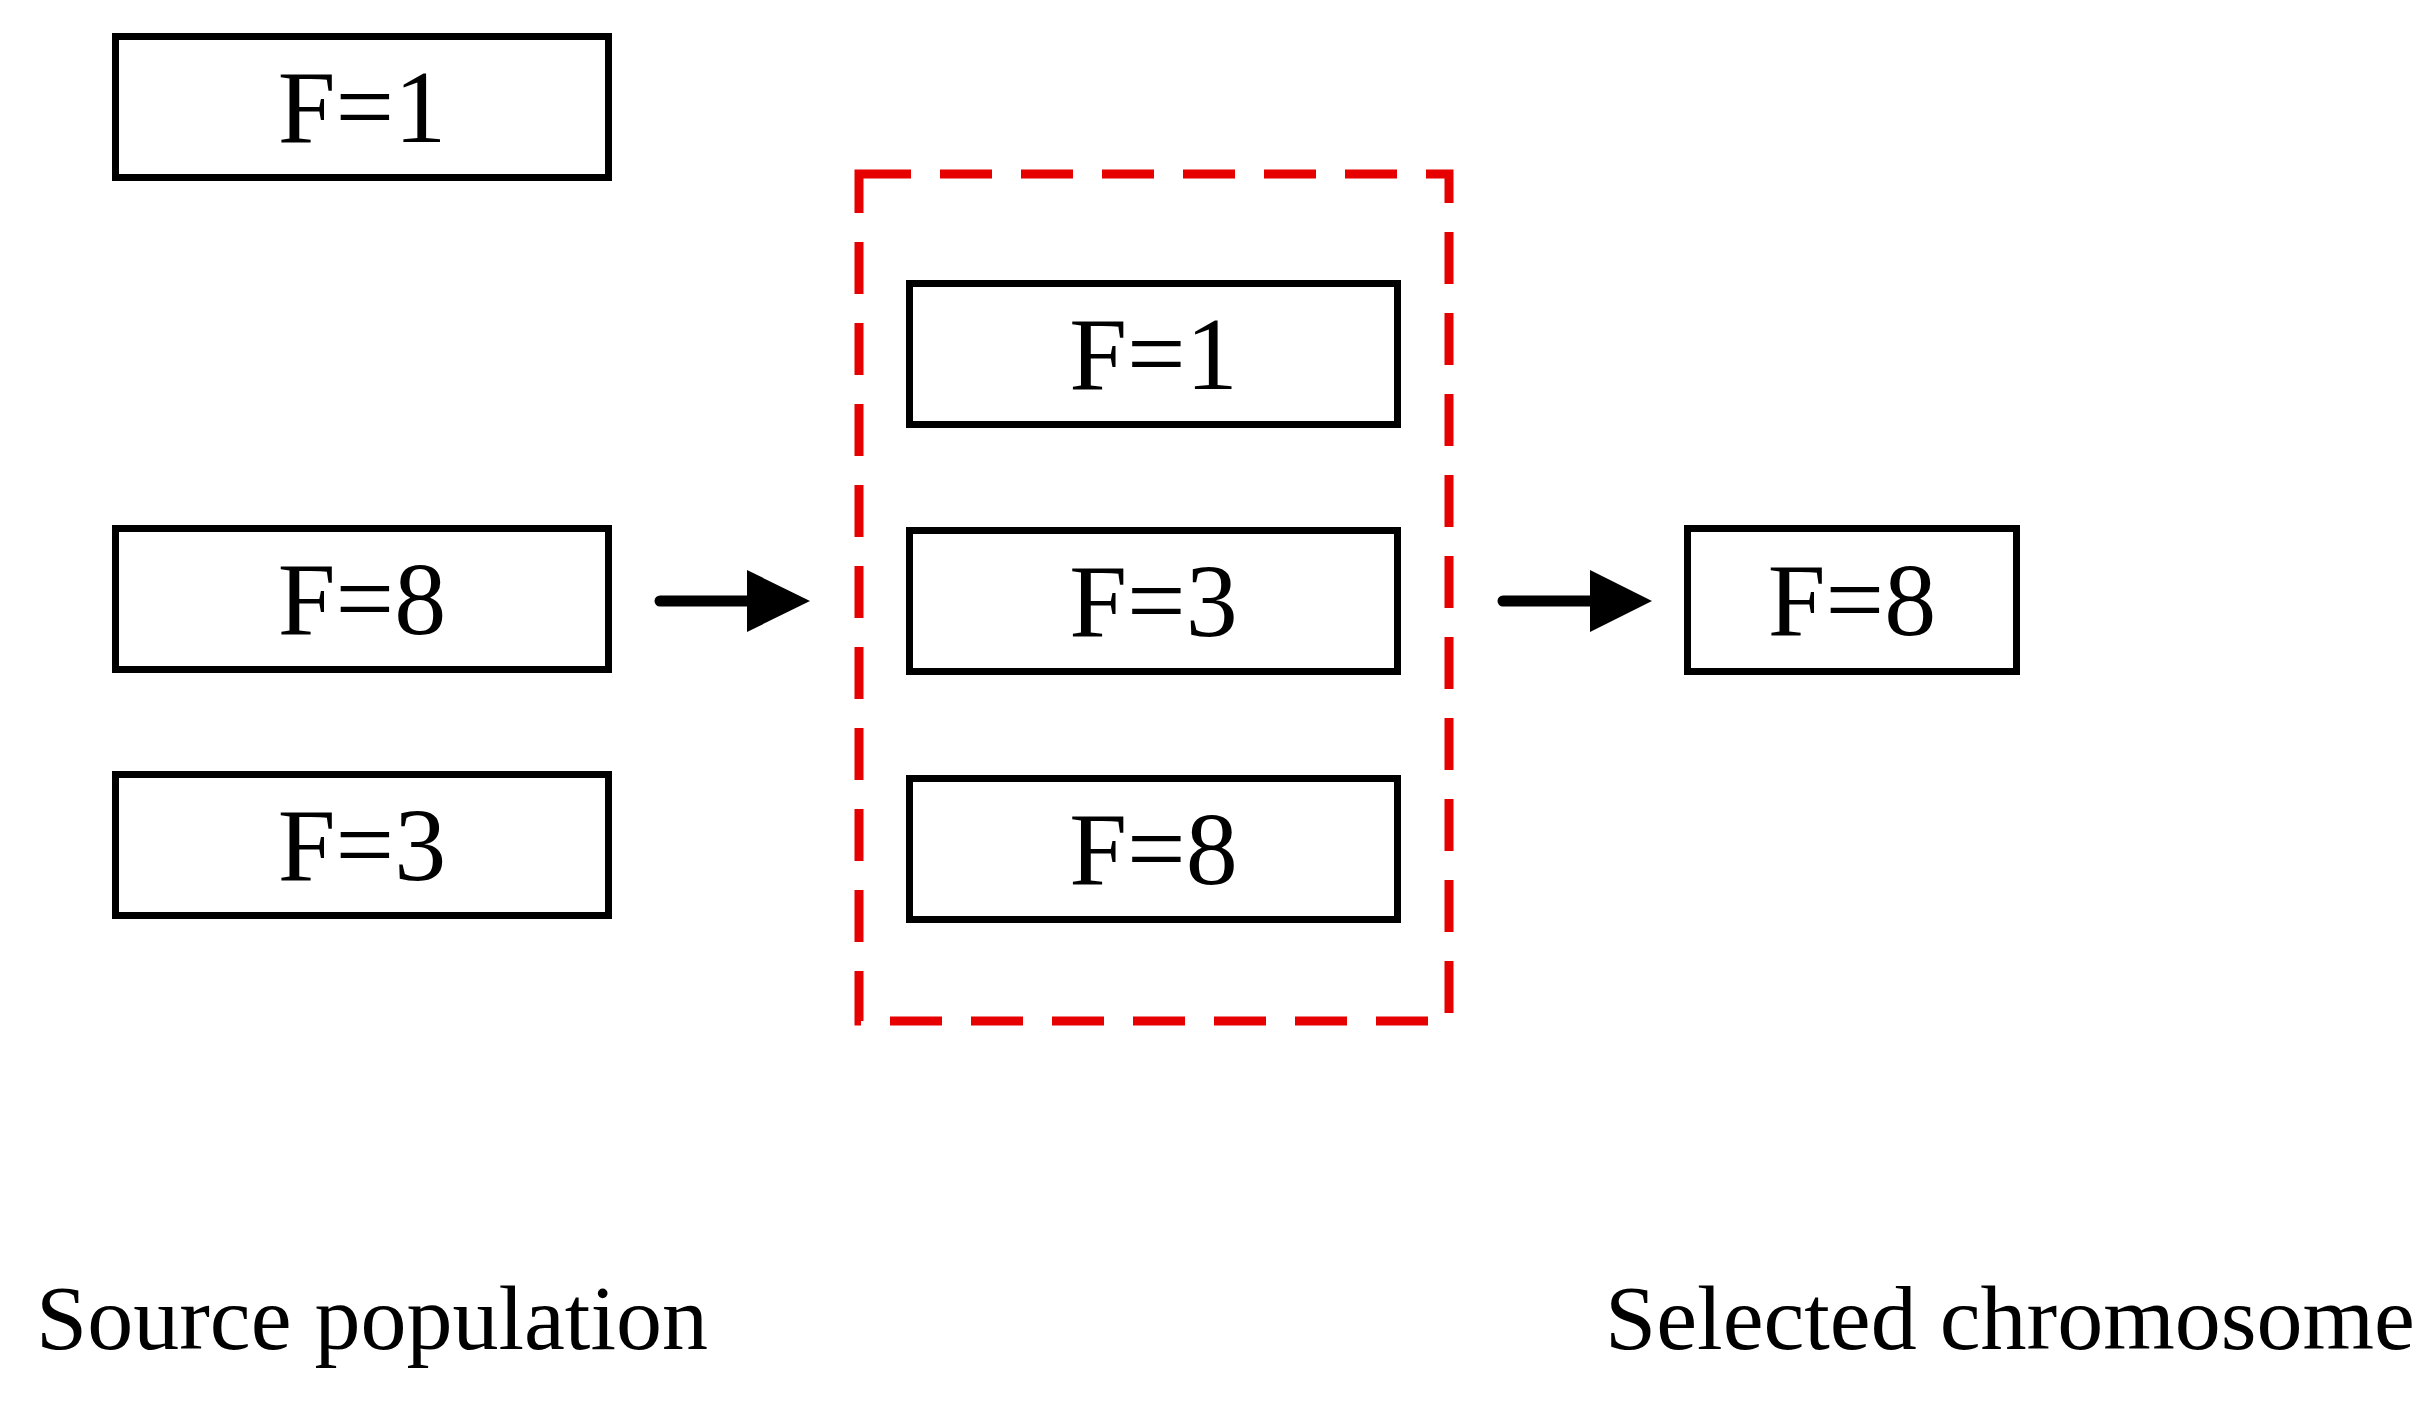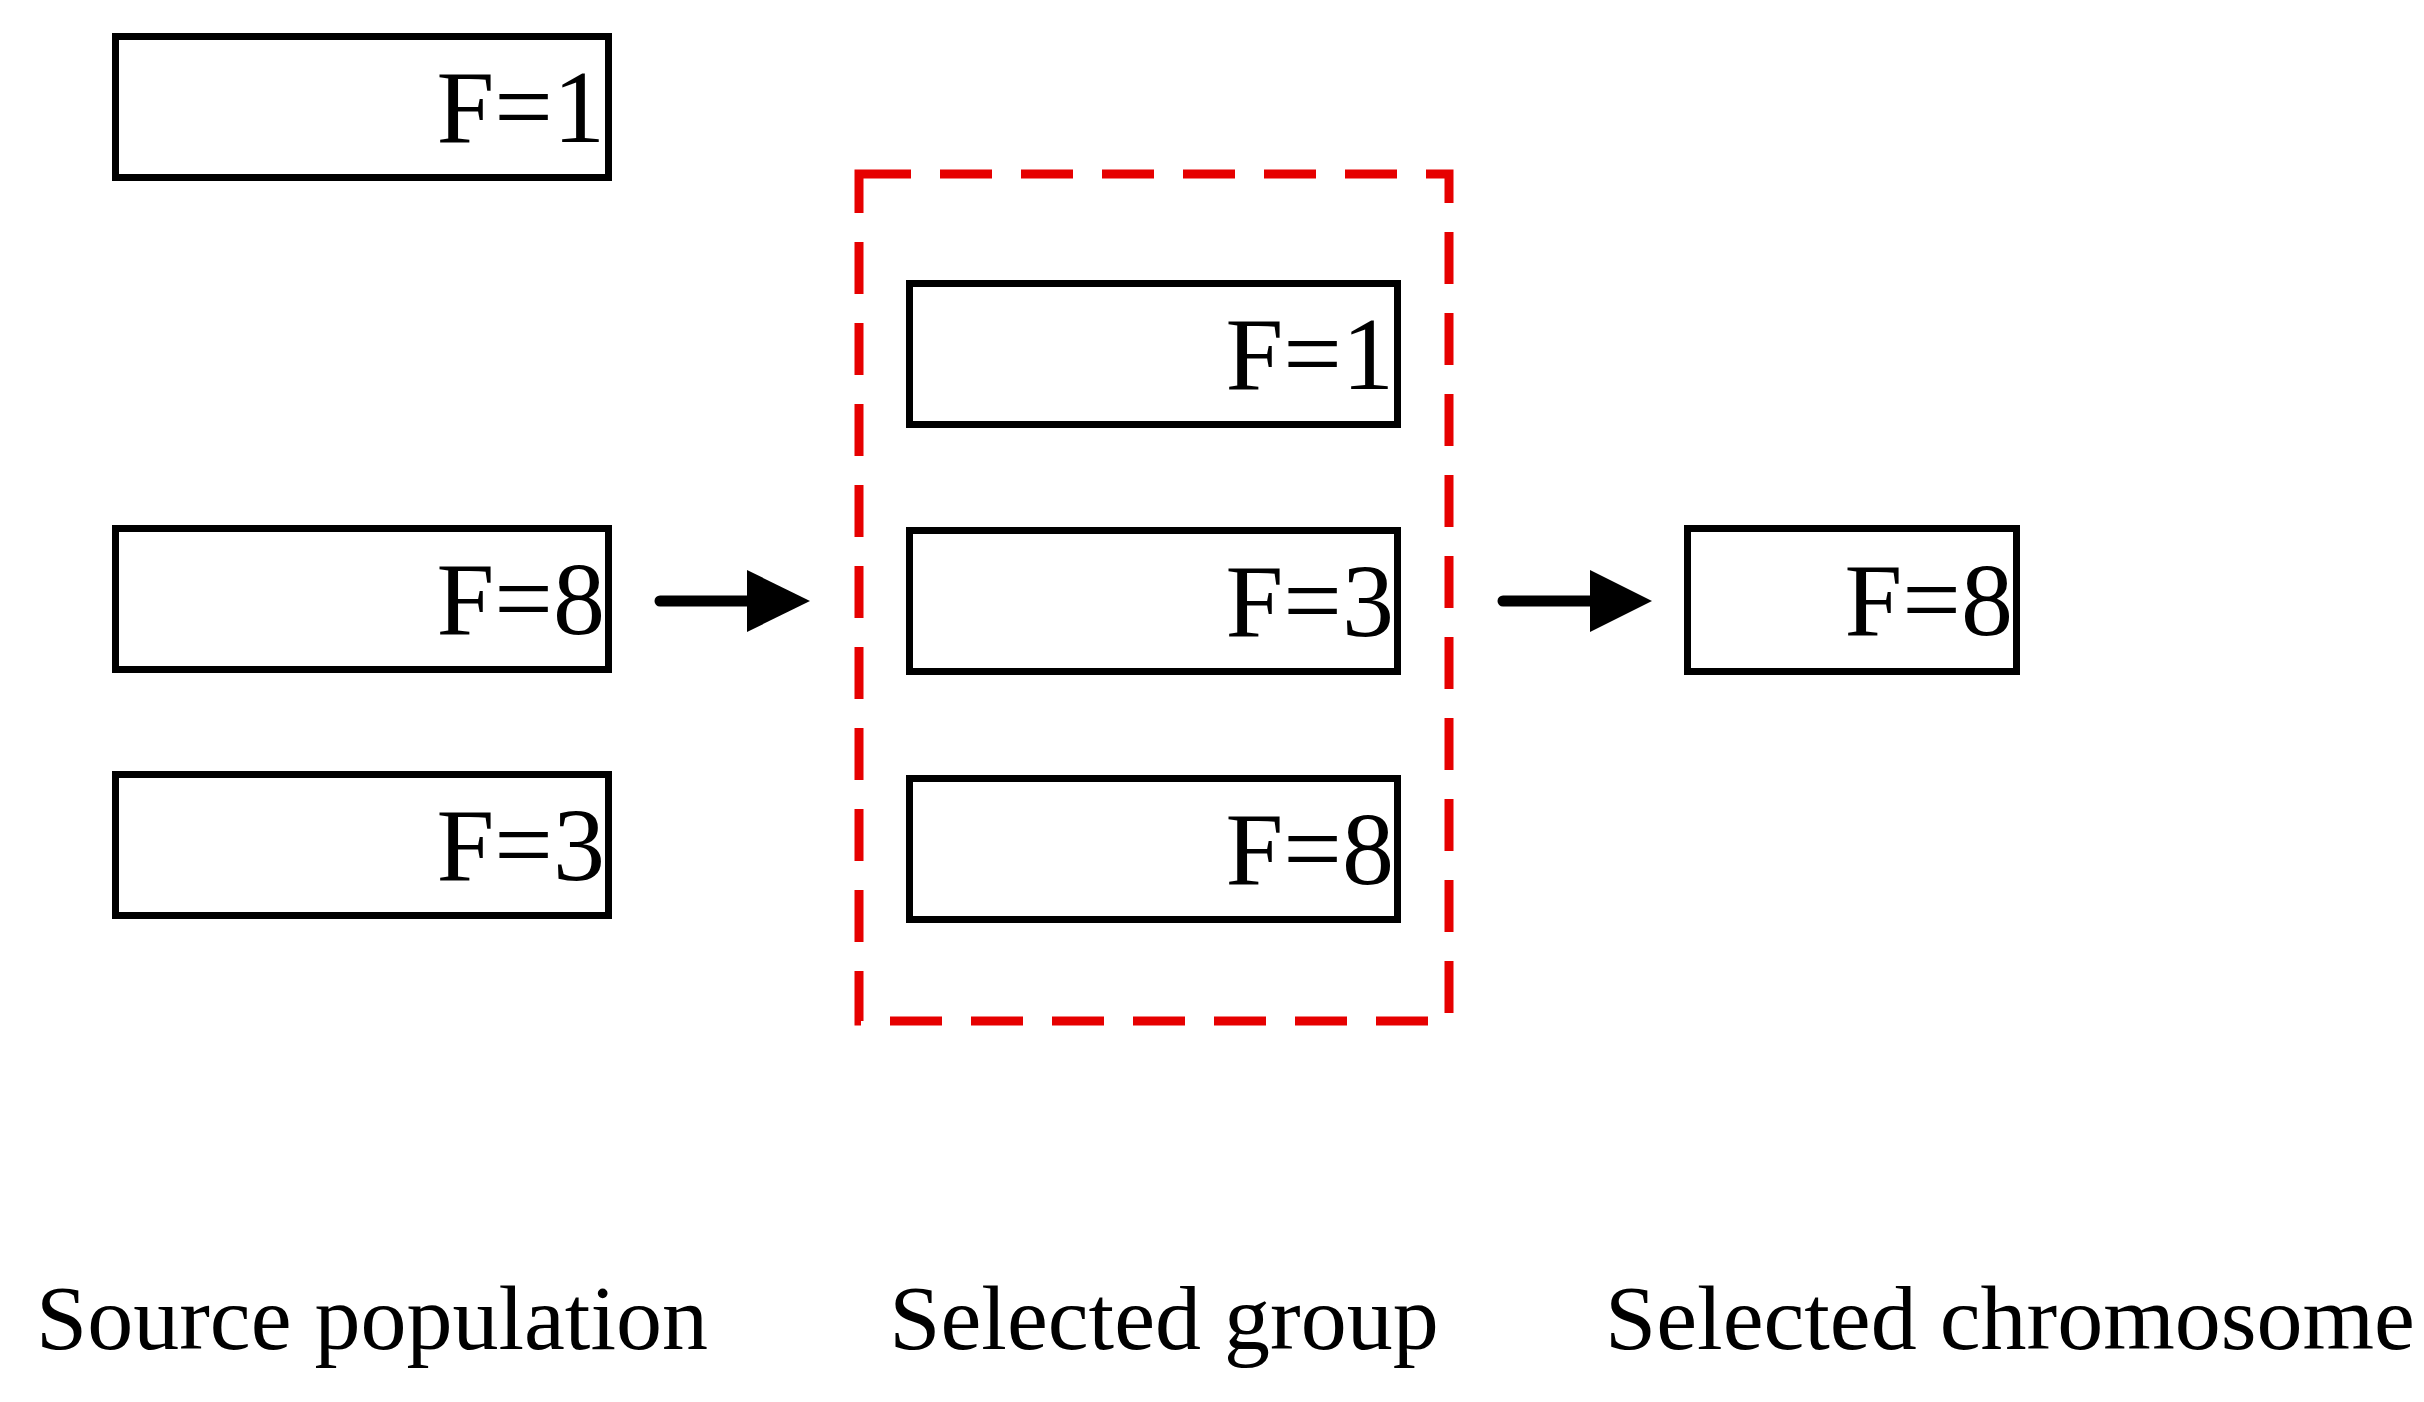--- a/index.html
+++ b/index.html
@@ -22,21 +22,21 @@
     left:0;top:0;
     width:2424px;height:1402px;
   }
   .chromo-box{
     position:absolute;
     box-sizing:border-box;
     border:7px solid var(--ink);
     background:var(--bg);
     display:flex;
     align-items:center;
-    justify-content:flex-end;
+    justify-content:center;
   }
   .box-label{
     font-size:104px;
     line-height:1;
     white-space:nowrap;
     letter-spacing:0;
   }
   .caption{
     position:absolute;
     top:1266px;
@@ -98,16 +98,15 @@
   </div>
   <div class="chromo-box" style="left:906px;top:775px;width:495px;height:148px">
     <span class="box-label">F=8</span>
   </div>
 
   <div class="chromo-box" style="left:1684px;top:525px;width:336px;height:150px">
     <span class="box-label">F=8</span>
   </div>
 
   <div class="caption" style="left:372px">Source population</div>
-  <div class="caption" style="left:1164px">Selected group</div>
   <div class="caption" style="left:2010px">Selected chromosome</div>
 
 </div>
 
 </body></html>

